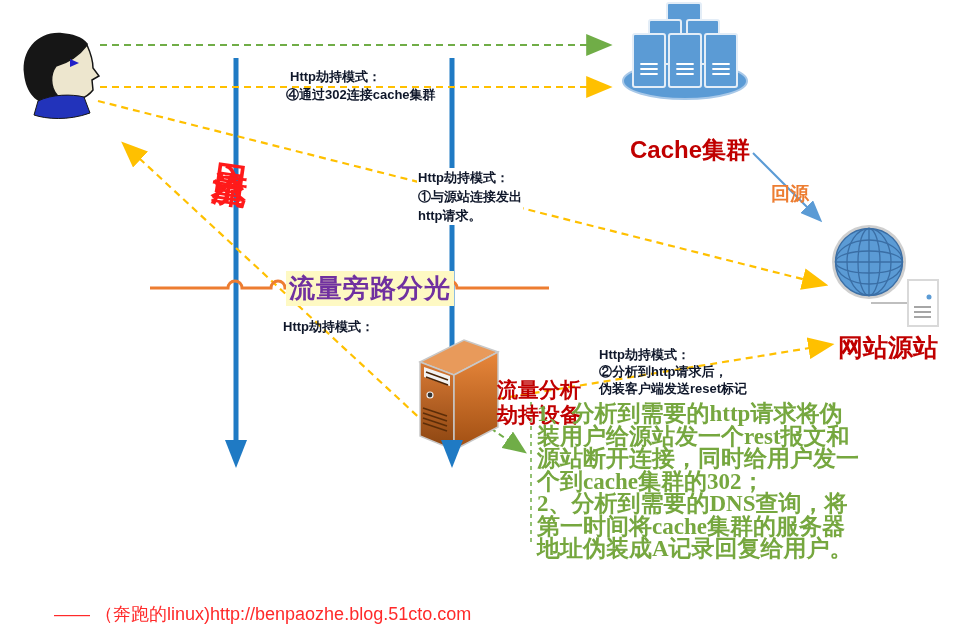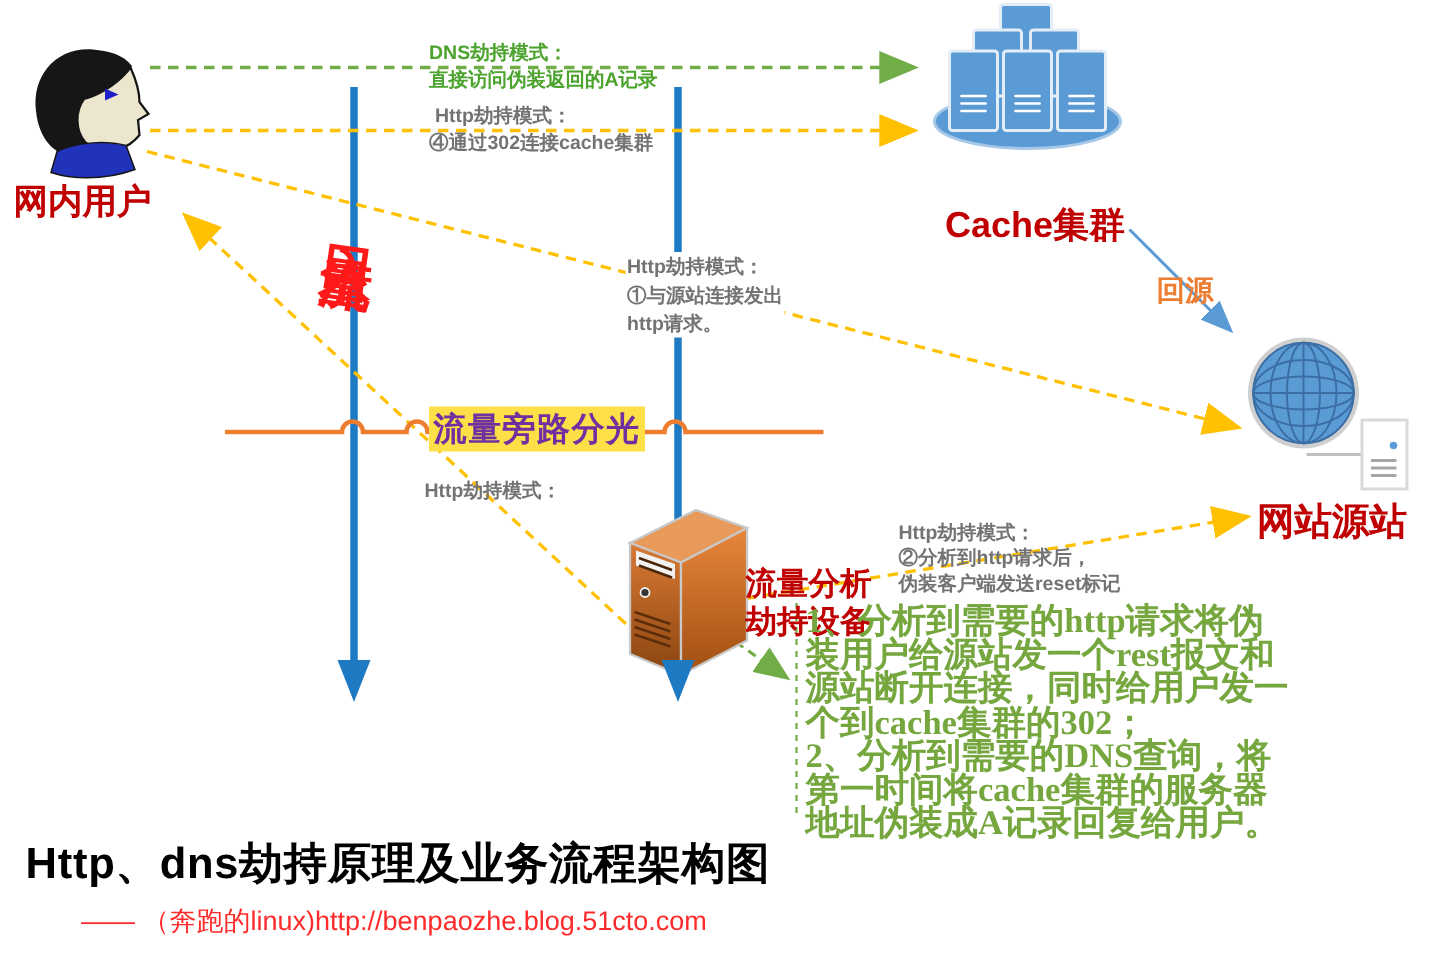--- a/index.html
+++ b/index.html
@@ -1,26 +1,26 @@
 <!DOCTYPE html>
 <html><head>
 <meta charset="utf-8">
 <style>
   html,body{margin:0;padding:0;background:#fff;}
   .stage{position:relative;width:953px;height:641px;background:#fff;overflow:hidden;
          font-family:"Liberation Sans",sans-serif;}
   .stage svg.layer{position:absolute;left:0;top:0;}
   .abs{position:absolute;}
   .node-label{font-weight:bold;color:#C00000;}
-  .ann{font-size:13px;font-weight:bold;color:#737373;line-height:18px;white-space:nowrap;}
+  .ann{font-size:13px;font-weight:bold;color:#0f172a;line-height:18px;white-space:nowrap;}
   .ann.green{color:#4CA32E;}
   .ann.bg{background:#fff;padding:0 1px;}
   .vtext{writing-mode:vertical-rl;text-orientation:upright;font-size:35px;font-weight:bold;
          color:#FF1A1A;letter-spacing:3px;transform:rotate(8deg);transform-origin:top center;}
-  .split{font-size:22px;font-weight:bold;color:#7030A0;background:#fde047;padding:0 3px;letter-spacing:1px;white-space:nowrap;}
+  .split{font-size:26px;font-weight:bold;color:#7030A0;background:#fef9c3;padding:0 3px;letter-spacing:1px;white-space:nowrap;}
   .back{font-size:19px;font-weight:bold;color:#ED7D31;white-space:nowrap;}
   .note{width:322px;font-size:23px;line-height:22.5px;font-weight:bold;color:#76A73F;
         white-space:pre-line;font-family:Liberation Serif, serif;}
   .title{font-size:29px;font-weight:bold;color:#000;white-space:nowrap;letter-spacing:0.5px;}
   .credit{font-size:18px;color:#FF2A2A;white-space:nowrap;}
 </style>
 </head>
 <body>
 
 <div class="stage">
@@ -125,52 +125,46 @@
         <line x1="423" y1="413" x2="447" y2="421"></line>
         <line x1="423" y1="418" x2="447" y2="426"></line>
         <line x1="423" y1="423" x2="447" y2="431"></line>
       </g>
     </g>
     <polygon points="441,440 463,440 452,468" fill="#1F7AC4"></polygon>
 
     <line x1="531" y1="402" x2="531" y2="543" stroke="#70AD47" stroke-width="1.5" stroke-dasharray="4,4"></line>
   </svg>
 
-  <div class="abs node-label" style="left:9px;top:119px;font-size:23px;">网内用户</div>
   <div class="abs node-label" style="left:630px;top:106px;font-size:24px;margin-top:28px;">Cache集群</div>
   <div class="abs node-label" style="left:838px;top:331px;font-size:25px;">网站源站</div>
   <div class="abs node-label" style="left:497px;top:339px;font-size:21px;line-height:25px;margin-top:38px;">
     <div>流量分析</div>
     <div>劫持设备</div>
   </div>
 
   <div class="abs vtext" style="left:213px;top:136px;">入口流量</div>
   <div class="abs split" style="left:286px;top:271px;">流量旁路分光</div>
   <div class="abs back" style="left:771px;top:181px;">回源</div>
 
-  <div class="abs ann green" style="left:286px;top:26px;">
-    <div>DNS劫持模式：</div>
-    <div>直接访问伪装返回的A记录</div>
-  </div>
   <div class="abs ann" style="left:286px;top:68px;">
     <div style="padding-left:4px;">Http劫持模式：</div>
     <div>④通过302连接cache集群</div>
   </div>
   <div class="abs ann bg" style="left:417px;top:168px;line-height:19px;">
     <div>Http劫持模式：</div>
     <div>①与源站连接发出</div>
     <div>http请求。</div>
   </div>
   <div class="abs ann" style="left:283px;top:317px;line-height:19px;">
     <div>Http劫持模式：</div>
   </div>
   <div class="abs ann" style="left:599px;top:346px;line-height:17px;">
     <div>Http劫持模式：</div>
     <div>②分析到http请求后，</div>
     <div>伪装客户端发送reset标记</div>
   </div>
   <div class="abs note" style="left:537px;top:403px;">1、分析到需要的http请求将伪装用户给源站发一个rest报文和源站断开连接，同时给用户发一个到cache集群的302；
 2、分析到需要的DNS查询，将第一时间将cache集群的服务器地址伪装成A记录回复给用户。</div>
 
-  <div class="abs title" style="left:17px;top:556px;">Http、dns劫持原理及业务流程架构图</div>
   <div class="abs credit" style="left:54px;top:602px;">—— （奔跑的linux)http://benpaozhe.blog.51cto.com</div>
 
 </div>
 
 </body></html>

